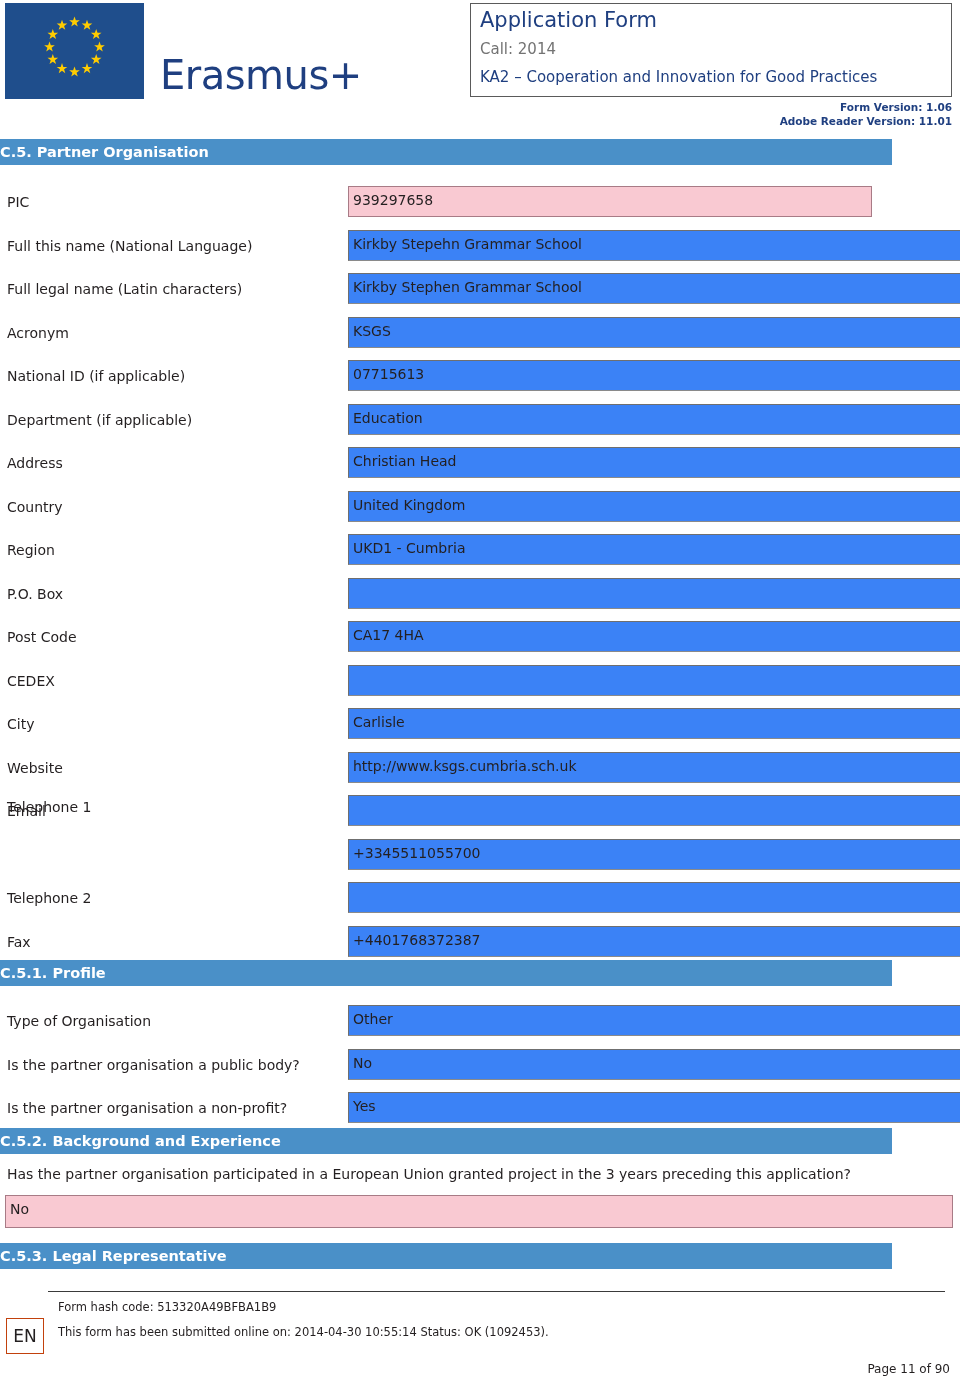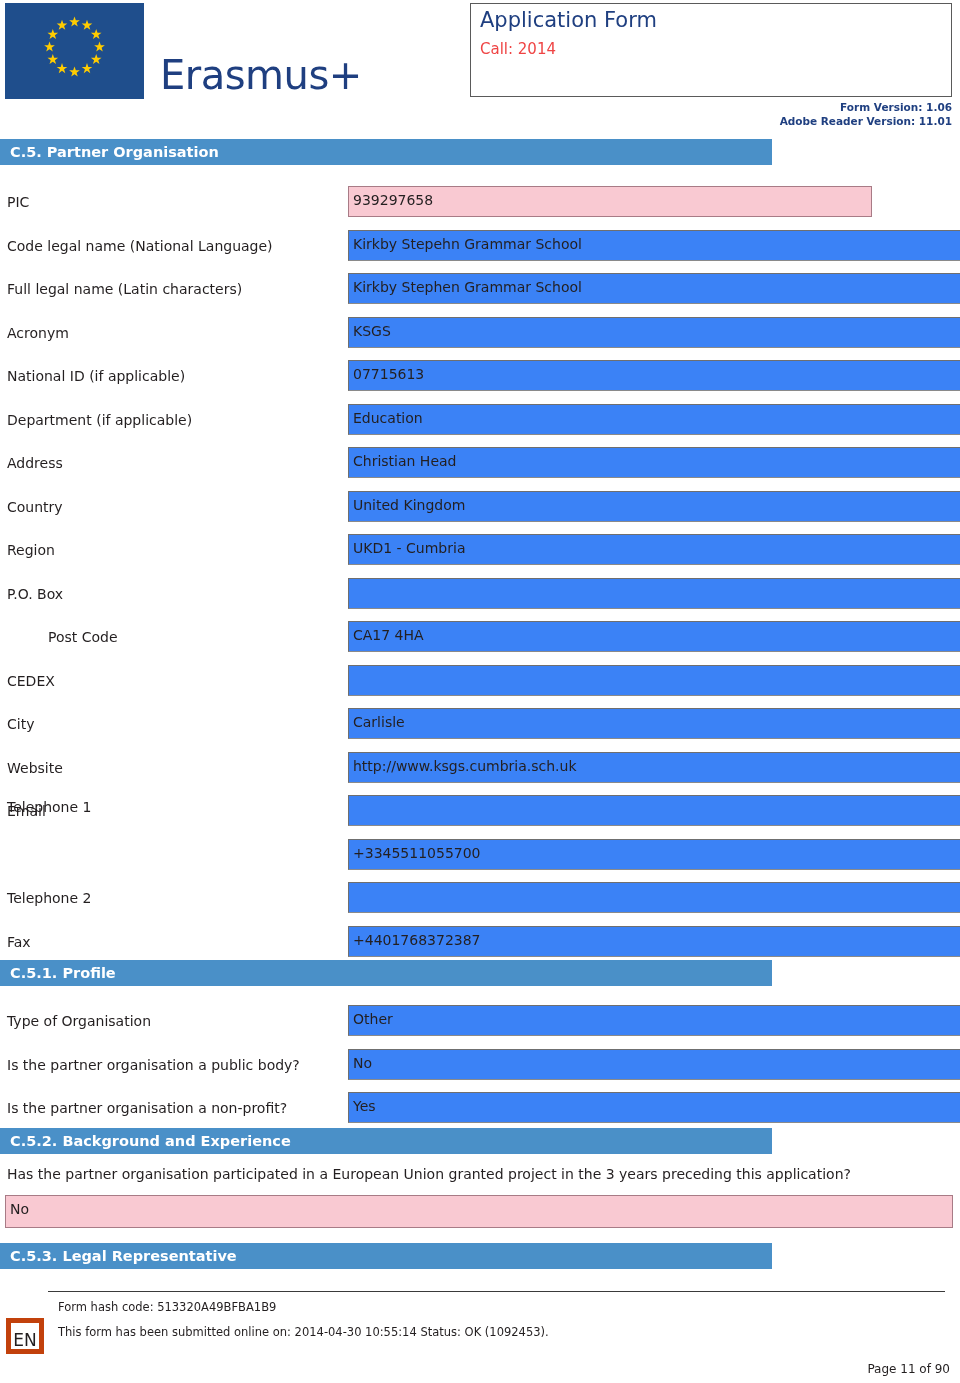--- a/index.html
+++ b/index.html
@@ -46,21 +46,21 @@
     box-sizing: border-box;
   }
   .titlebox .t1 {
     position: absolute; left: 9px; top: 4px;
     font-size: 21px; color: #1f3f80;
     font-family: "DejaVu Sans", sans-serif;
     white-space: nowrap;
   }
   .titlebox .t2 {
     position: absolute; left: 9px; top: 36px;
-    font-size: 15px; color: #ef4444;
+    font-size: 15px; color: #737373;
     font-family: "DejaVu Sans", sans-serif;
     white-space: nowrap;
   }
   .titlebox .t3 {
     position: absolute; left: 9px; top: 64px;
     font-size: 15px; color: #1f3f80;
     font-family: "DejaVu Sans", sans-serif;
     white-space: nowrap;
   }
   .versions {
@@ -71,28 +71,28 @@
     font-weight: bold;
     color: #1f3f80;
     line-height: 14px;
     font-family: "DejaVu Sans", sans-serif;
   }
 
   
   .secbar {
     position: absolute;
     left: 0;
-    width: 772px;
+    width: 892px;
     background: #4a90c8;
     color: #ffffff;
     font-weight: bold;
     font-size: 14.5px;
     font-family: "DejaVu Sans", sans-serif;
     box-sizing: border-box;
-    padding-left: 10px;
+    padding-left: 0;
     line-height: 26px;
     height: 26px;
     white-space: nowrap;
   }
 
   
   .flabel {
     position: absolute;
     left: 7px;
     font-size: 14px;
@@ -146,21 +146,21 @@
   .footrule {
     position: absolute;
     left: 48px; top: 1291px;
     width: 897px; height: 0;
     border-top: 1.5px solid #3a3a3a;
   }
   .en-badge {
     position: absolute;
     left: 6px; top: 1318px;
     width: 38px; height: 36px;
-    border: 5px solid #c2410c;
+    border: 1px solid #c2410c;
     box-sizing: border-box;
     text-align: center;
     line-height: 34px;
     font-size: 17px;
     color: #231f20;
     font-family: "DejaVu Sans", sans-serif;
   }
   .foot-line {
     position: absolute;
     left: 58px;
@@ -199,36 +199,37 @@
         <polygon points="0,-5.6 1.32,-1.73 5.33,-1.73 2.09,0.66 3.29,4.53 0,2.14 -3.29,4.53 -2.09,0.66 -5.33,-1.73 -1.32,-1.73" transform="translate(57,22.3)"></polygon>
       </g>
     </svg>
   </div>
 
   <div class="brandmark">Erasmus+</div>
 
   <div class="titlebox">
     <div class="t1">Application Form</div>
     <div class="t2">Call: 2014</div>
+    <div class="t3">KA2 – Cooperation and Innovation for Good Practices</div>
   </div>
 
   <div class="versions">
     <div>Form Version: 1.06</div>
     <div>Adobe Reader Version: 11.01</div>
   </div>
 </div>
 
 <div class="secbar" style="top:139px;">C.5. Partner Organisation</div>
 
 <div id="partner-rows">
     <div class="flabel" style="top: 193px;">PIC</div>
     <div class="fbox pink" style="top: 186px;">
       <span class="fval">939297658</span>
     </div>
-    <div class="flabel" style="top: 237px;">Code legal name (National Language)</div>
+    <div class="flabel" style="top: 237px;">Full this name (National Language)</div>
     <div class="fbox" style="top: 230px;">
       <span class="fval">Kirkby Stepehn Grammar School</span>
     </div>
     <div class="flabel" style="top: 280px;">Full legal name (Latin characters)</div>
     <div class="fbox" style="top: 273px;">
       <span class="fval">Kirkby Stephen Grammar School</span>
     </div>
     <div class="flabel" style="top: 324px;">Acronym</div>
     <div class="fbox" style="top: 317px;">
       <span class="fval">KSGS</span>
@@ -250,21 +251,21 @@
       <span class="fval">United Kingdom</span>
     </div>
     <div class="flabel" style="top: 541px;">Region</div>
     <div class="fbox" style="top: 534px;">
       <span class="fval">UKD1 - Cumbria</span>
     </div>
     <div class="flabel" style="top: 585px;">P.O. Box</div>
     <div class="fbox" style="top: 578px;">
       <span class="fval"></span>
     </div>
-    <div class="flabel" style="top: 628px; margin-left: 41px;">Post Code</div>
+    <div class="flabel" style="top: 628px;">Post Code</div>
     <div class="fbox" style="top: 621px;">
       <span class="fval">CA17 4HA</span>
     </div>
     <div class="flabel" style="top: 672px;">CEDEX</div>
     <div class="fbox" style="top: 665px;">
       <span class="fval"></span>
     </div>
     <div class="flabel" style="top: 715px;">City</div>
     <div class="fbox" style="top: 708px;">
       <span class="fval">Carlisle</span>

